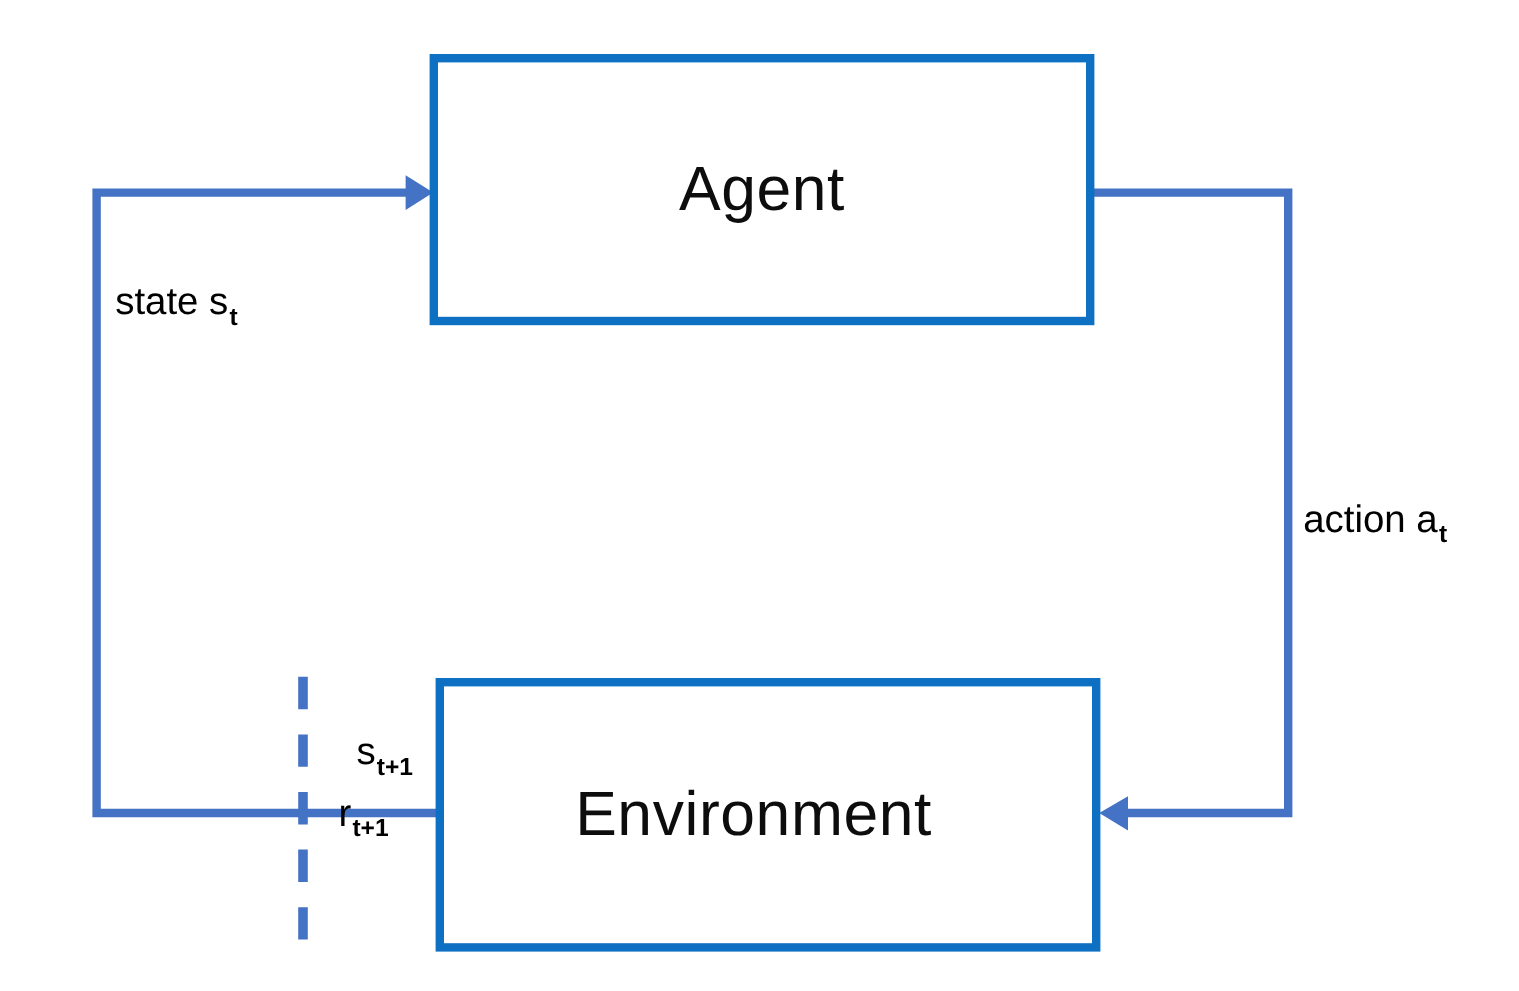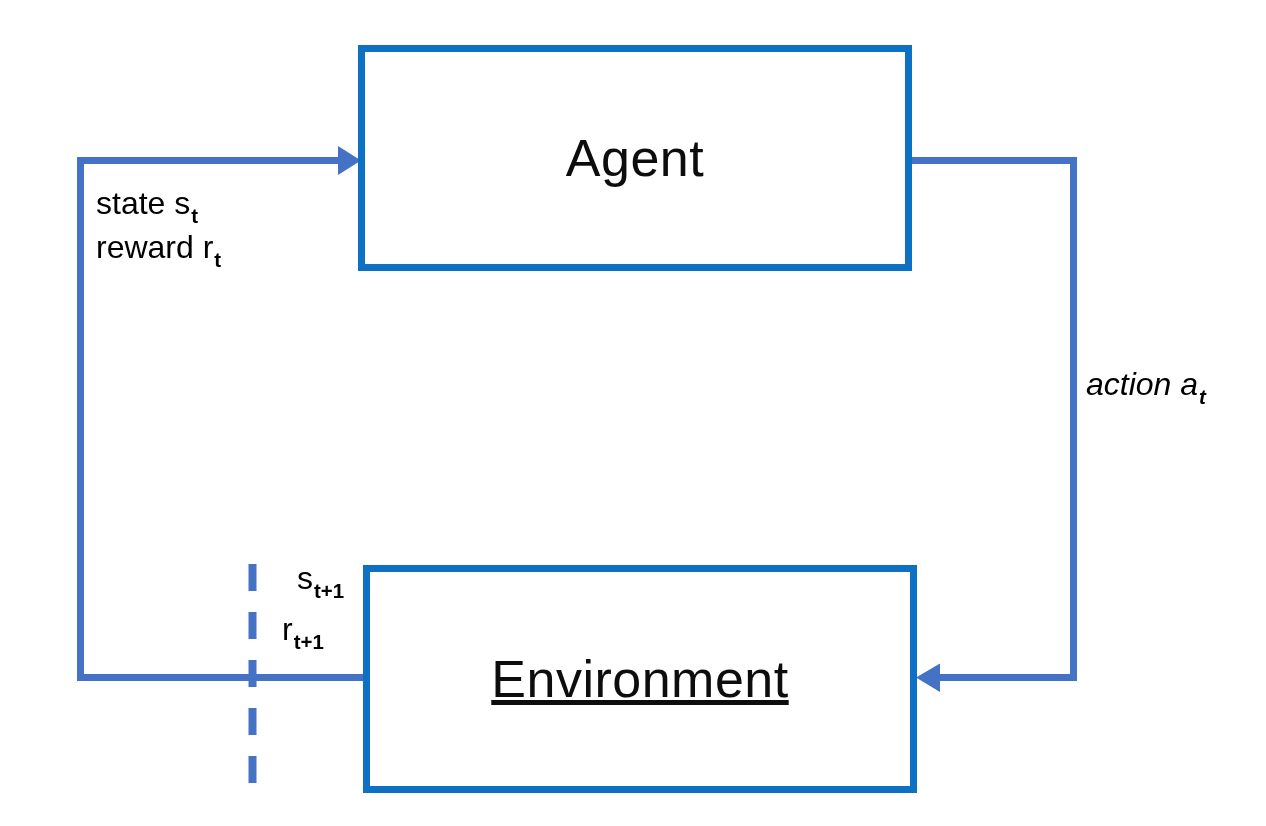--- a/index.html
+++ b/index.html
@@ -29,54 +29,54 @@
     position: absolute;
     display: flex;
     align-items: center;
     justify-content: center;
     font-size: 52px;
     color: #0d0d0d;
     letter-spacing: 0.5px;
   }
   .small-label {
     font-size: 32px;
+    margin-top: 48px;
   }
   .small-label sub {
     font-size: 0.64em;
     font-weight: 700;
     line-height: 0;
     position: relative;
     top: 2px;
     left: 1px;
   }
   .state-reward-block {
     left: 96px;
     top: 181px;
     line-height: 44px;
   }
   .action-label {
     left: 1086px;
     top: 366px;
-    font-style: italic;
   }
   .next-state-label {
     left: 297px;
     top: 560px;
   }
   .next-reward-label {
     left: 282px;
     top: 611px;
   }
   .agent-label-box {
     left: 361px; top: 48px;
     width: 548px; height: 220px;
   }
   .env-label-box {
-    left: 366px; top: 568px;
-    width: 548px; height: 222px; text-decoration: underline;
+    left: 354px; top: 568px;
+    width: 548px; height: 222px;
   }
 </style>
 </head>
 <body>
 
 <div class="stage">
 
   <svg viewBox="0 0 1266 826">
 
     <path d="M 366 677.5 L 80.5 677.5 L 80.5 160.5 L 340 160.5" fill="none" stroke-width="7" stroke-linecap="butt" stroke-linejoin="miter" stroke="#4472c4"></path>
@@ -97,21 +97,20 @@
   <div class="node-label agent-label-box" style="color: rgb(13, 13, 13);">
     <span>Agent</span>
   </div>
 
   <div class="node-label env-label-box" style="color: rgb(13, 13, 13);">
     <span>Environment</span>
   </div>
 
   <div class="lbl small-label state-reward-block">
     <div><span>state s</span><sub>t</sub></div>
-    <div><span>reward r</span><sub>t</sub></div>
   </div>
 
   <div class="lbl small-label action-label"><span>action a</span><sub>t</sub></div>
 
   <div class="lbl small-label next-state-label"><span>s</span><sub>t+1</sub></div>
 
   <div class="lbl small-label next-reward-label"><span>r</span><sub>t+1</sub></div>
 
 </div>
 

